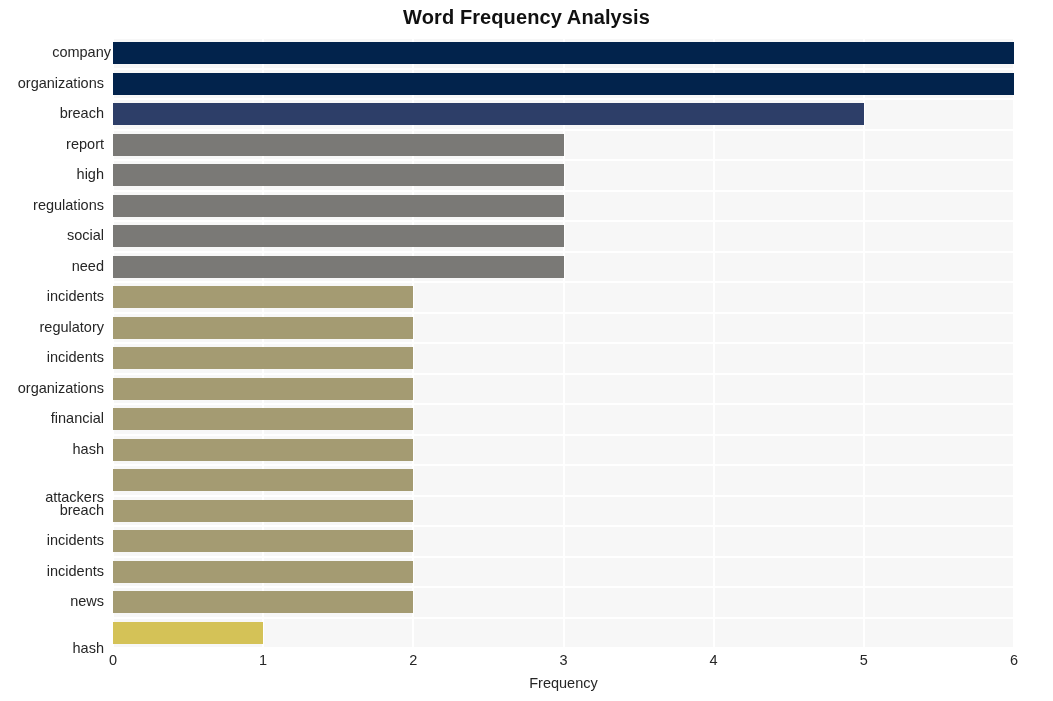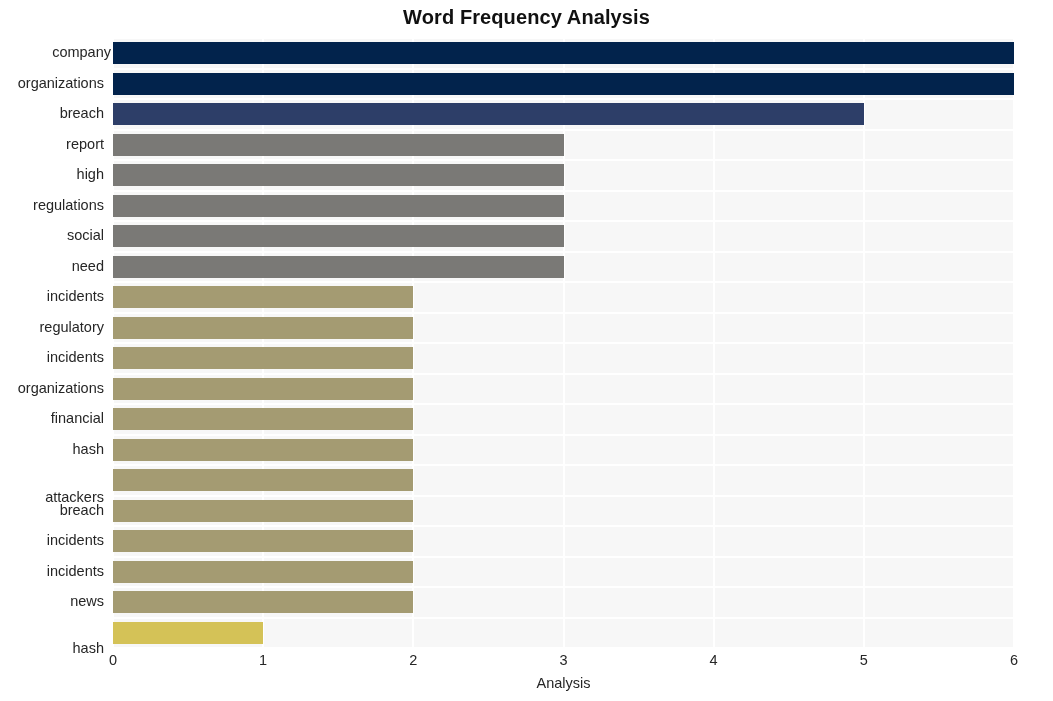--- a/index.html
+++ b/index.html
@@ -162,15 +162,15 @@
   <div id="xlabels-layer">
       <div class="xlabel" style="left: 113px;">0</div>
       <div class="xlabel" style="left: 263.167px;">1</div>
       <div class="xlabel" style="left: 413.333px;">2</div>
       <div class="xlabel" style="left: 563.5px;">3</div>
       <div class="xlabel" style="left: 713.667px;">4</div>
       <div class="xlabel" style="left: 863.833px;">5</div>
       <div class="xlabel" style="left: 1014px;">6</div>
     </div>
 
-  <div id="xaxis-title">Analysis</div>
+  <div id="xaxis-title">Frequency</div>
 
 </div>
 
 </body></html>

